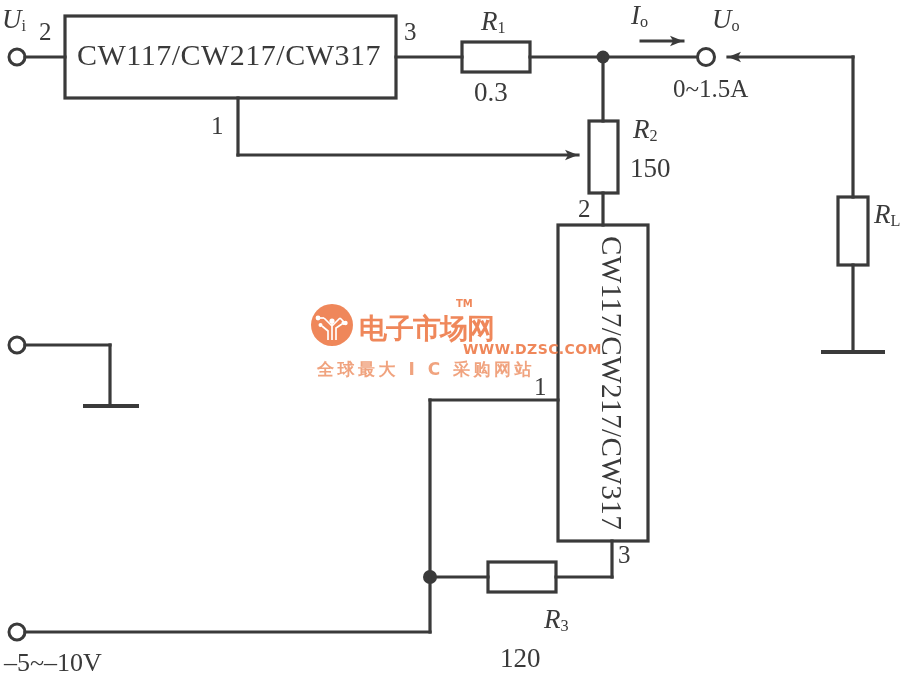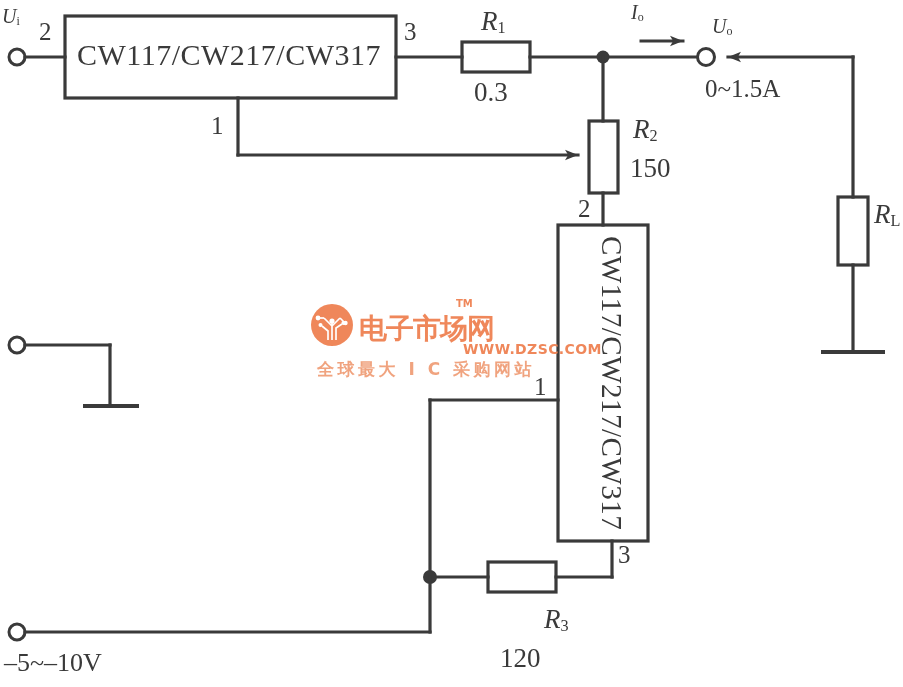--- a/index.html
+++ b/index.html
@@ -52,25 +52,24 @@
     transform-origin: 0 0;
     transform: rotate(90deg);
   }
   .rname {
     font-size: 27px;
   }
   .rval {
     font-size: 27px;
   }
   .term {
-    font-size: 20px;
+    font-size: 27px;
   }
   .rangetxt {
     font-size: 25px;
-    margin-left: 32px;
   }
   .supply {
     font-size: 26px;
   }
 
   
   #watermark {
     position: absolute;
     left: 311px;
     top: 296px;
@@ -219,21 +218,21 @@
   <div class="lbl pin" style="left:39px; top:19px;">2</div>
   <div class="lbl pin" style="left:404px; top:19px;">3</div>
   <div class="lbl pin" style="left:211px; top:113px;">1</div>
 
   <div class="lbl ic-name" style="left:77px; top:40px;">CW117/CW217/CW317</div>
 
   <div class="lbl rname" style="left:481px; top:8px;"><i>R</i><sub>1</sub></div>
   <div class="lbl rval" style="left:474px; top:79px;">0.3</div>
 
   <div class="lbl term" style="left:631px; top:2px;"><i>I</i><sub>o</sub></div>
-  <div class="lbl term" style="left:712px; top:16px;font-family:Liberation Serif, serif;"><i>U</i><sub>o</sub></div>
+  <div class="lbl term" style="left:712px; top:6px;font-family:Liberation Serif, serif;"><i>U</i><sub>o</sub></div>
   <div class="lbl rangetxt" style="left:673px; top:76px;">0~1.5A</div>
 
   <div class="lbl rname" style="left:633px; top:116px;"><i>R</i><sub>2</sub></div>
   <div class="lbl rval" style="left:630px; top:155px;">150</div>
 
   <div class="lbl rname" style="left:874px; top:201px;"><i>R</i><sub>L</sub></div>
 
   <div class="lbl pin" style="left:578px; top:196px;">2</div>
   <div class="lbl pin" style="left:534px; top:374px;">1</div>
   <div class="lbl pin" style="left:618px; top:542px;">3</div>

